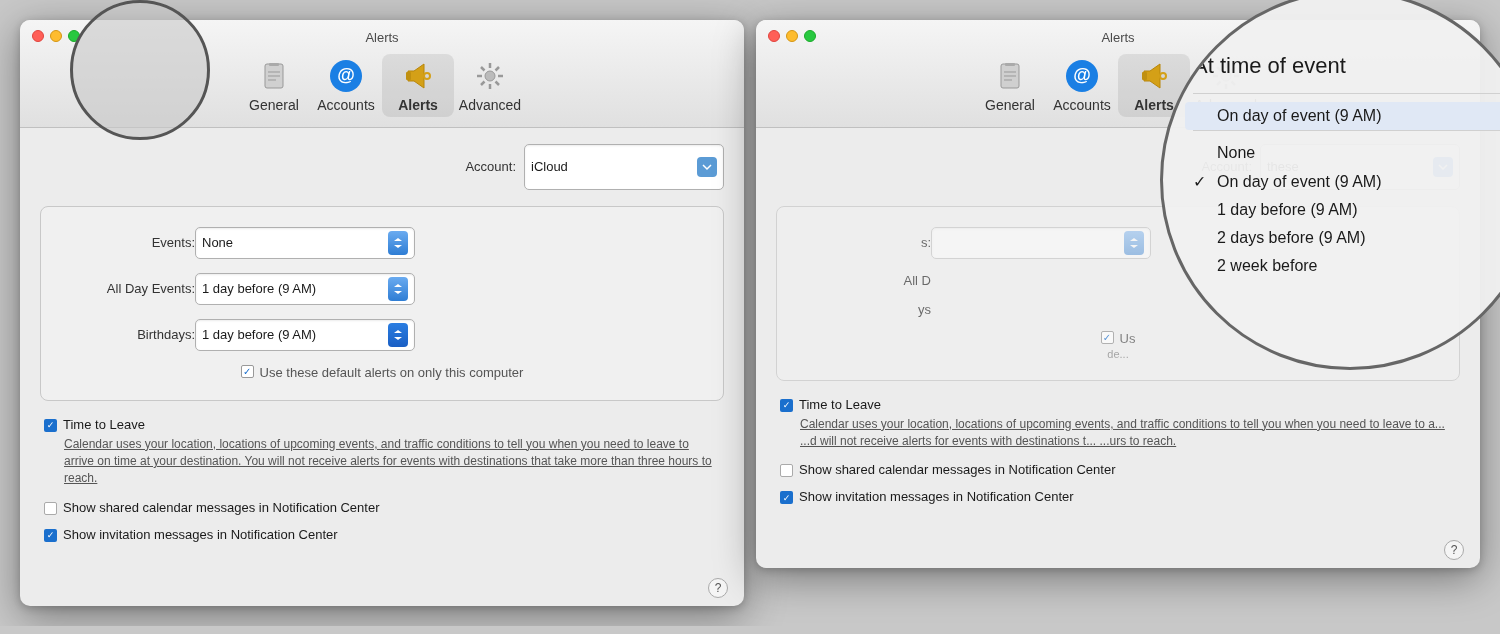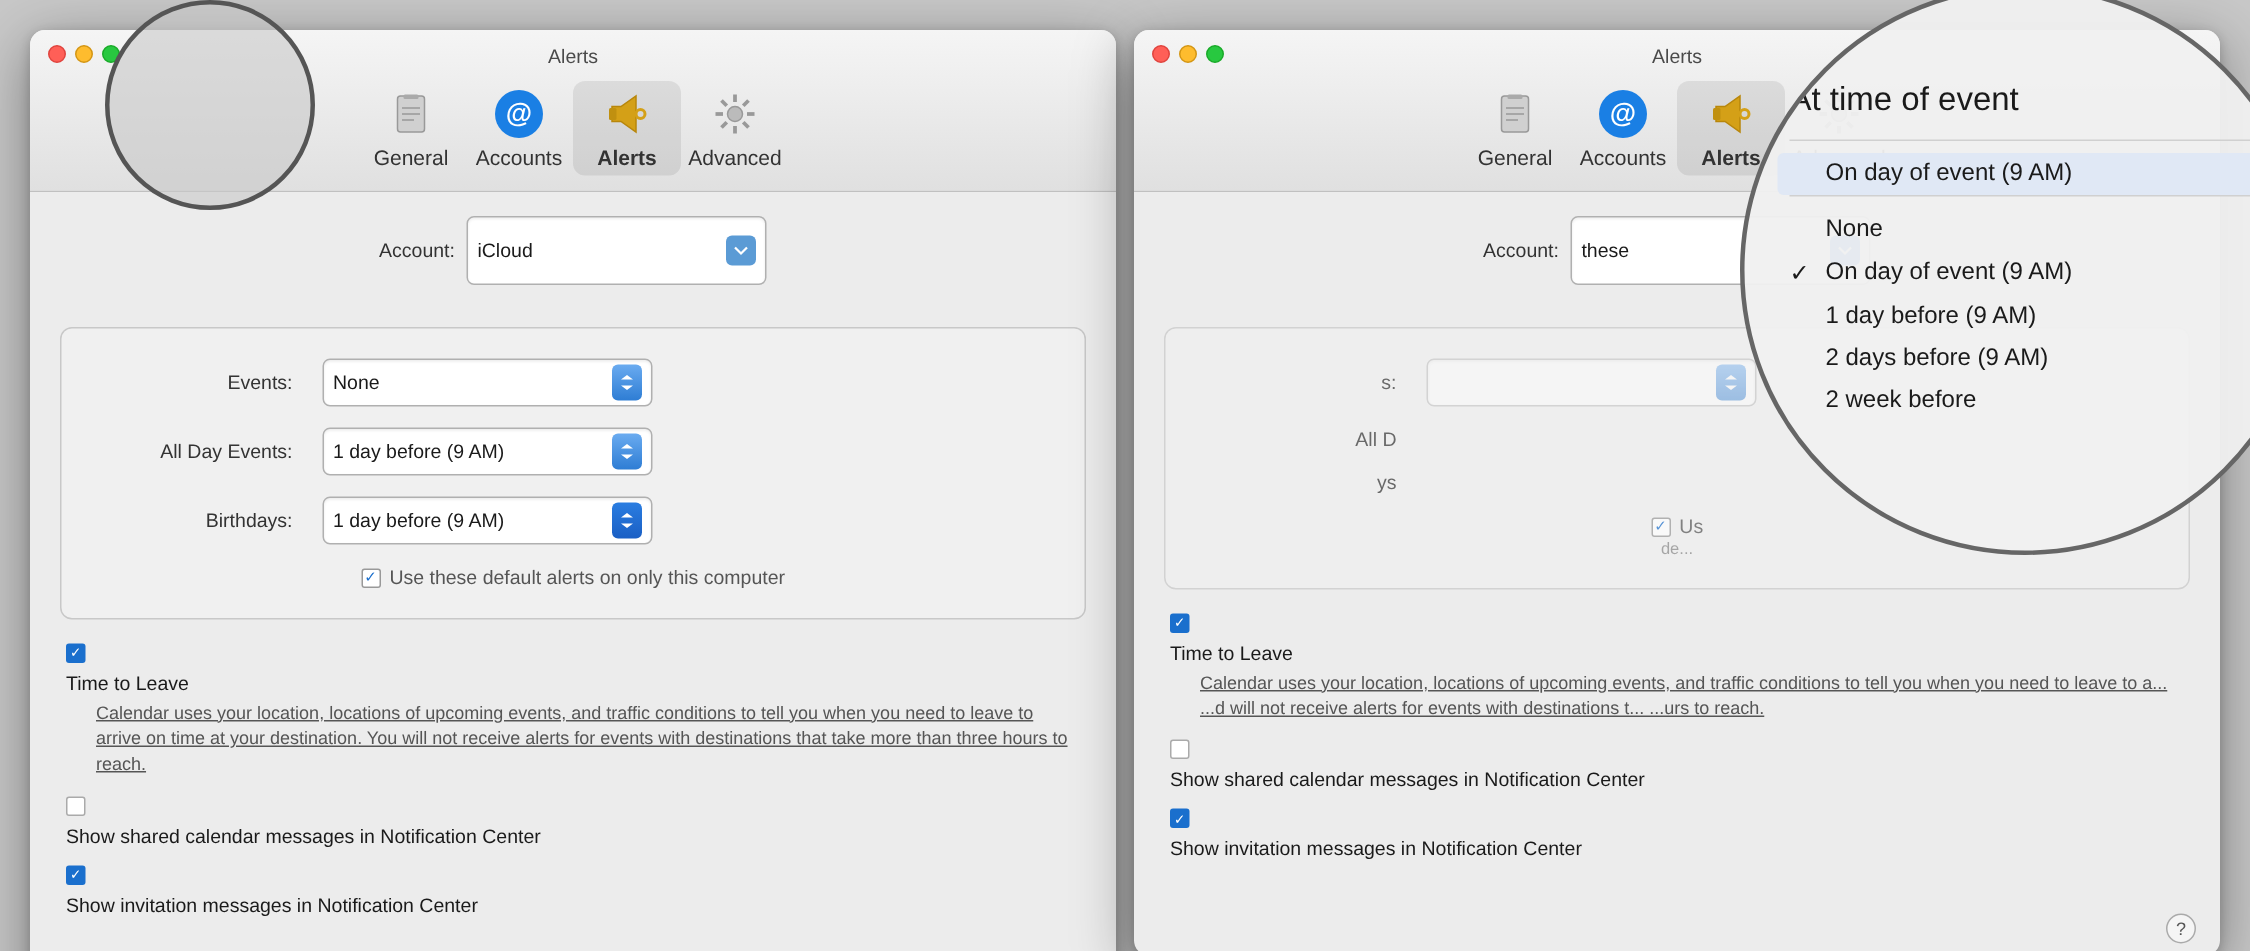--- a/index.html
+++ b/index.html
@@ -96,22 +96,22 @@
       text-align: center;
     }
 
     .window-body {
       padding: 16px 20px 20px;
     }
 
     .account-row {
       display: flex;
       align-items: center;
-      justify-content: center;
-      margin-bottom: 28px;
+      justify-content: flex-end;
+      margin-bottom: 16px;
       gap: 8px;
     }
 
     .account-label {
       font-size: 13px;
       color: #333;
     }
 
     .select-box {
       display: flex;
@@ -149,21 +149,21 @@
       border: 1px solid #c8c8c8;
       border-radius: 8px;
       padding: 20px 24px;
       margin-bottom: 16px;
     }
 
     .settings-row {
       display: flex;
       align-items: center;
       margin-bottom: 14px;
-      gap: 20px;
+      gap: 0;
     }
 
     .settings-row:last-child {
       margin-bottom: 0;
     }
 
     .settings-row-label {
       text-align: right;
       width: 130px;
       flex-shrink: 0;
@@ -196,21 +196,21 @@
       flex-shrink: 0;
       flex-direction: column;
     }
 
     .dropdown-arrow-active {
       background: linear-gradient(to bottom, #2a7de1, #1a5fc4);
     }
 
     .checkbox-row {
       display: flex;
-      align-items: flex-end;
+      align-items: flex-start;
       justify-content: center;
       gap: 6px;
       margin-top: 4px;
       color: #555;
     }
 
     .checkbox {
       width: 13px;
       height: 13px;
       border: 1px solid #aaa;
@@ -238,24 +238,23 @@
     .feature-section {
       padding: 0 4px;
     }
 
     .feature-item {
       margin-bottom: 12px;
     }
 
     .feature-header {
       display: flex;
-      align-items: flex-start;
+      align-items: flex-end;
       gap: 6px;
       margin-bottom: 4px;
-      flex-direction: column;
     }
 
     .feature-title {
       font-size: 13px;
       font-weight: 500;
       color: #1a1a1a;
     }
 
     .feature-desc {
       font-size: 12px;

